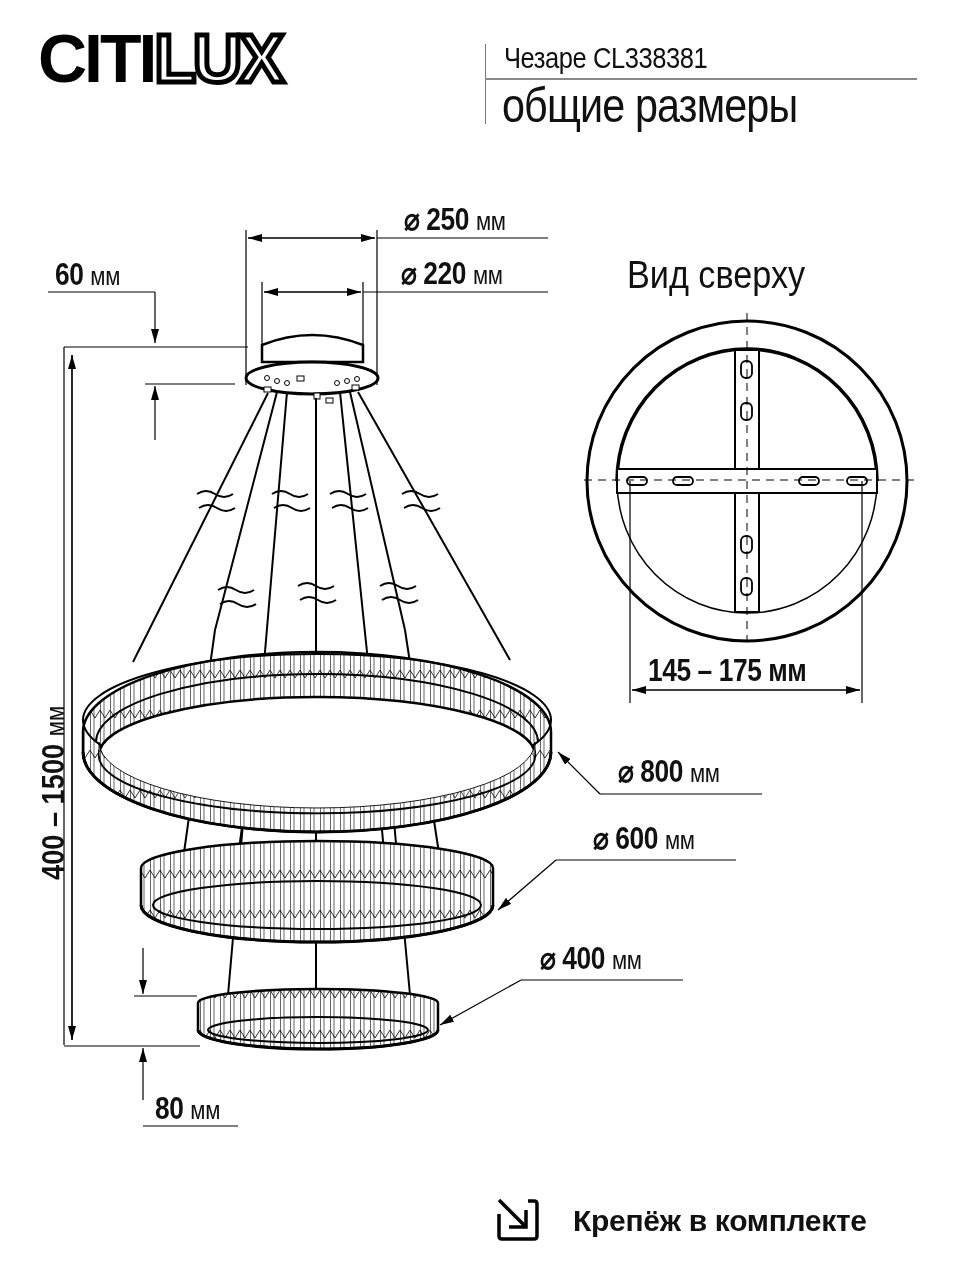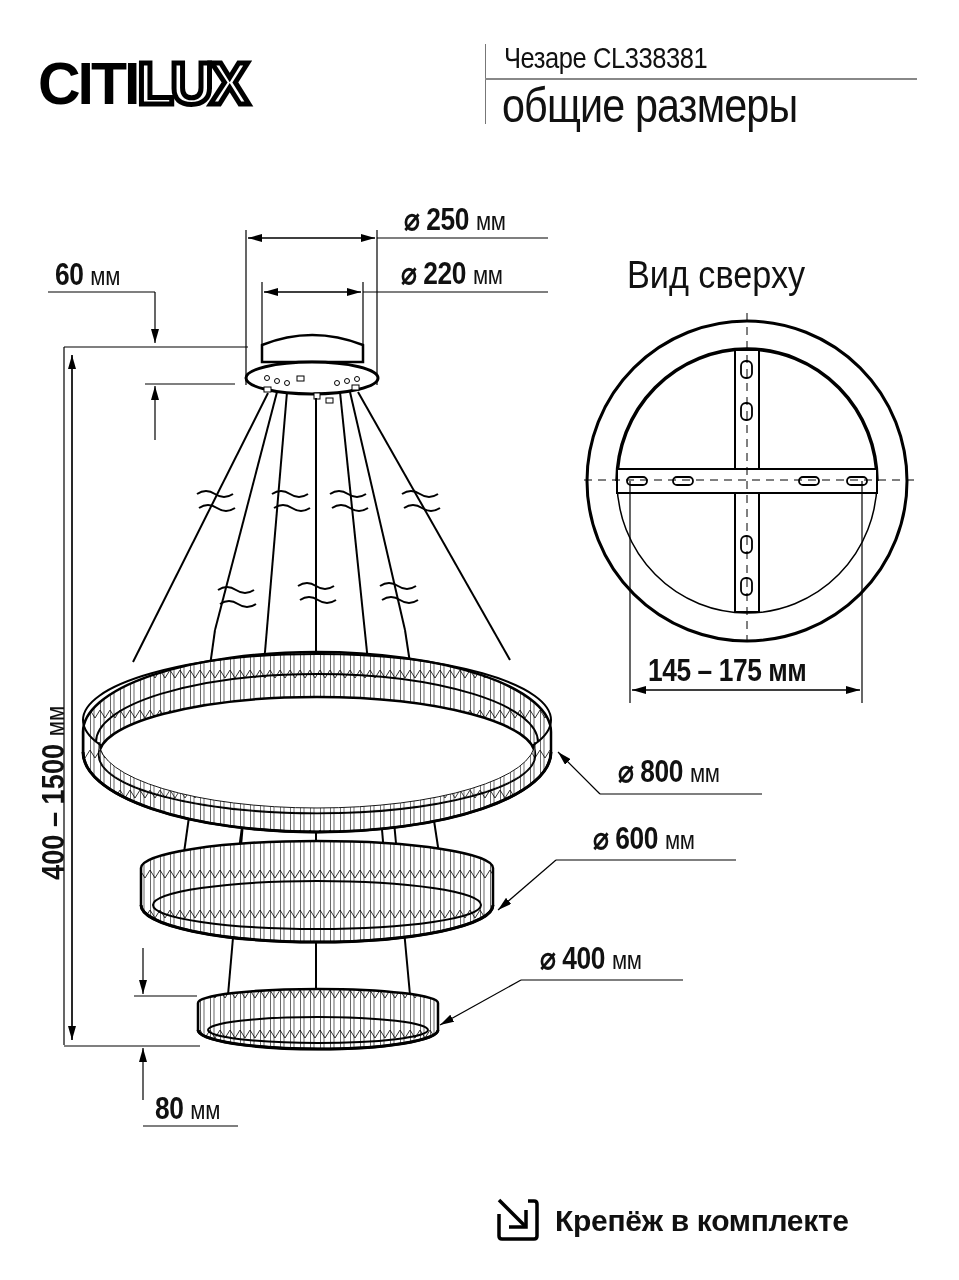--- a/index.html
+++ b/index.html
@@ -1,33 +1,33 @@
 <!DOCTYPE html>
 <html><head>
 <meta charset="utf-8">
 <style>
   html, body { margin: 0; padding: 0; background: #ffffff; }
   body { width: 959px; height: 1280px; position: relative; overflow: hidden;
          font-family: "Liberation Sans", sans-serif; color: #111; }
   .abs { position: absolute; }
-  .logo { left: 38px; top: 55px; font-family: "Liberation Sans", sans-serif; font-weight: 900;
-          font-size: 59px; letter-spacing: -3px; line-height: 1; }
+  .logo { left: 38px; top: 24px; font-family: "Liberation Sans", sans-serif; font-weight: 900;
+          font-size: 68px; letter-spacing: -3px; line-height: 1; }
   .logo .solid { color: #000; }
   .logo .outline { color: #fff; -webkit-text-stroke: 5px #000; }
   .hdr-vline { left: 485px; top: 44px; width: 1px; height: 80px; background: #777; }
   .hdr-hline { left: 485px; top: 78px; width: 432px; height: 2px; background: #888; }
   .hdr-model { left: 504px; top: 42px; font-size: 29px; letter-spacing: -0.5px; transform: scaleX(0.88); transform-origin: left; }
   .hdr-sub { left: 502px; top: 82px; font-size: 48px; letter-spacing: -1px; transform: scaleX(0.86); transform-origin: left; line-height: 1; }
   .dim { font-size: 31px; font-weight: bold; letter-spacing: -0.5px; transform: scaleX(0.85); transform-origin: left; white-space: nowrap; line-height: 1; }
   .dim .u { font-weight: normal; font-size: 26px; }
   .topview-title { left: 627px; top: 256px; font-size: 38px; transform: scaleX(0.9); transform-origin: left; line-height: 1; }
   .vert-label { left: 37px; top: 880px; transform-origin: left top; transform: rotate(-90deg) scaleX(0.85);
                 font-size: 32px; font-weight: bold; white-space: nowrap; line-height: 1; }
   .vert-label .u { font-weight: normal; font-size: 26px; }
-  .footer { left: 495px; top: 1196px; display: flex; align-items: center; gap: 14px; }
+  .footer { left: 495px; top: 1196px; display: flex; align-items: center; gap: 32px; }
   .footer-text { font-size: 30px; font-weight: bold; letter-spacing: -0.3px; }
   svg.drawing { position: absolute; left: 0; top: 0; }
 </style>
 </head>
 <body>
 
 <div class="abs logo">
   <span class="solid">CITI</span><span class="outline">LUX</span>
 </div>
 <div class="abs hdr-vline"></div>

